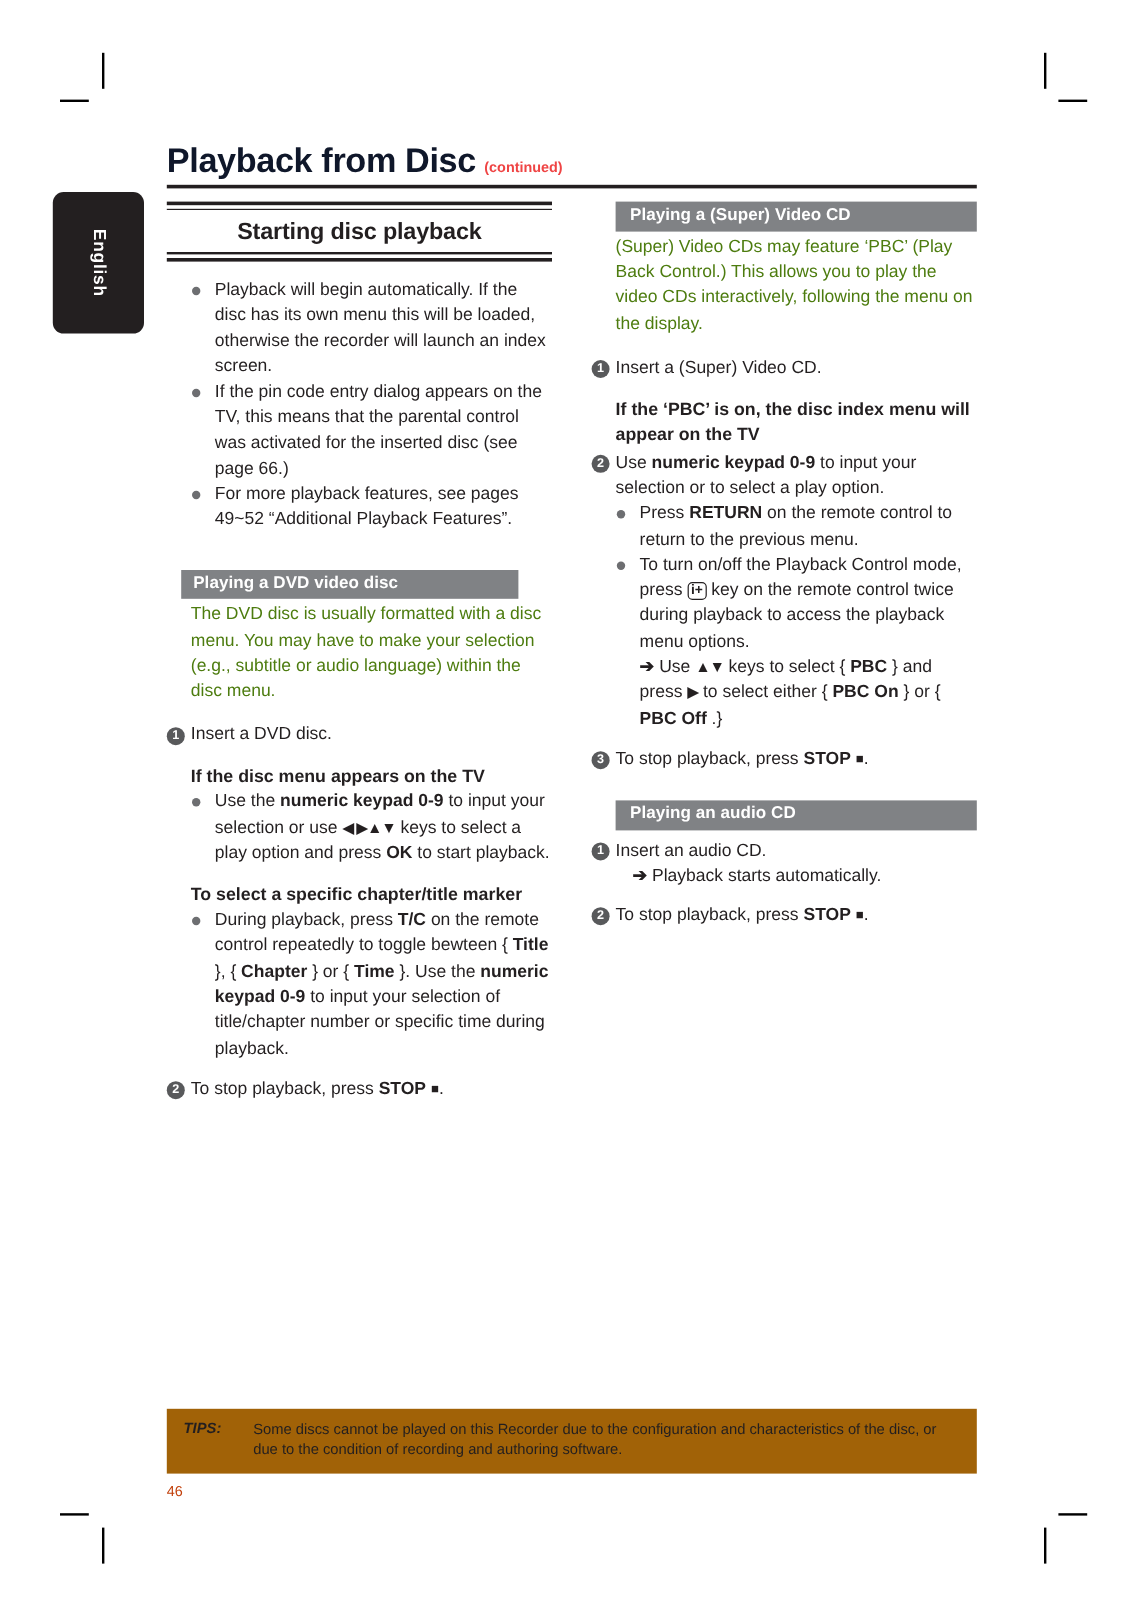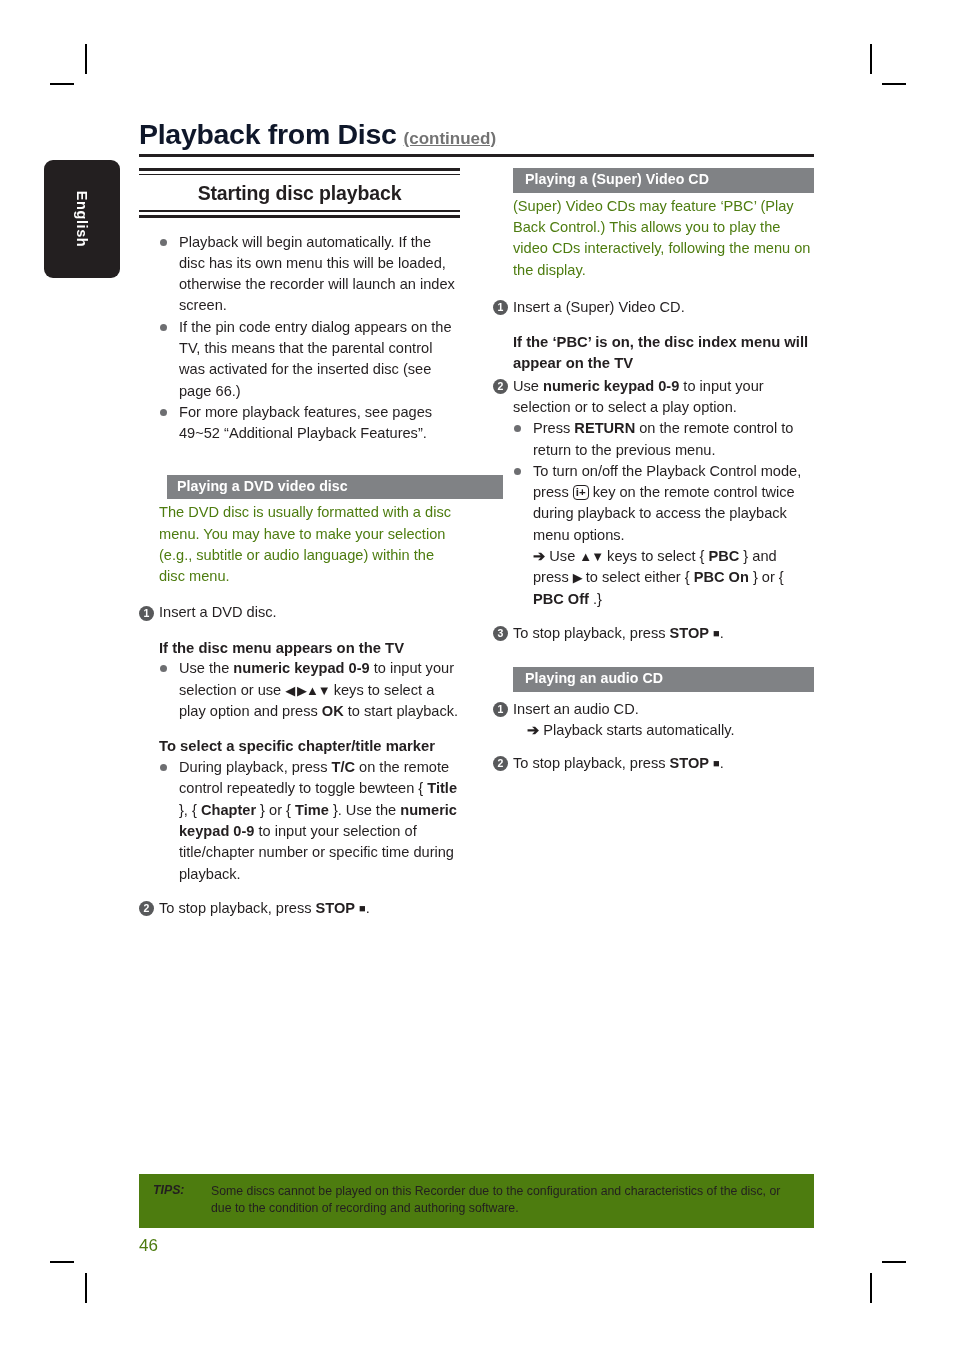--- a/index.html
+++ b/index.html
@@ -58,25 +58,24 @@
     align-items: baseline;
     white-space: nowrap;
   }
   .title-main {
     font-size: 28.5px;
     font-weight: bold;
     letter-spacing: -0.3px;
     color: #0f172a;
   }
   .title-sub {
-    font-size: 17px;
+    font-size: 12px;
     font-weight: bold;
     margin-left: 7px;
-    color: #737373;
-    text-decoration: underline;
+    color: #ef4444;
   }
   .title-rule {
     margin-top: 3px;
     height: 2.5px;
     background: #231f20;
     width: 675px;
   }
 
   
   .col {
@@ -107,21 +106,21 @@
   
   .bar-head {
     background: #808285;
     color: #ffffff;
     font-size: 14.2px;
     font-weight: bold;
     padding: 3px 6px 4px 10px;
     letter-spacing: 0.05px;
     line-height: 1.25;
   }
-  .bar-head.indent { margin-left: 28px; width: 336px; box-sizing: border-box; }
+  .bar-head.indent { margin-left: 12px; width: 281px; box-sizing: border-box; }
   .bar-head.indent-r { margin-left: 20px; width: 301px; box-sizing: border-box; padding-left: 12px; }
 
   
   .body-text {
     font-size: 14.6px;
     line-height: 1.46;
     color: #4d7c0f;
   }
 
   
@@ -198,21 +197,21 @@
     vertical-align: 1px;
     box-shadow: inset 0 0 0 1.3px #ffffff;
   }
 
   
   .tips {
     position: absolute;
     left: 139px;
     top: 1174px;
     width: 675px;
-    background: #4d7c0f;
+    background: #a16207;
     box-sizing: border-box;
     padding: 9px 14px 10px 14px;
     display: flex;
   }
   .tips-label {
     font-size: 12.3px;
     font-weight: bold;
     font-style: italic;
     width: 58px;
     flex: 0 0 58px;
@@ -220,22 +219,22 @@
   }
   .tips-body {
     font-size: 12.3px;
     line-height: 1.42;
     color: #231f20;
   }
   .page-num {
     position: absolute;
     left: 139px;
     top: 1236px;
-    font-size: 17px;
-    color: #4d7c0f;
+    font-size: 12px;
+    color: #c2410c;
   }
 </style>
 </head>
 <body>
 
 <div class="page">
 
   <div class="crop v" style="left:85px;  top:44px;"></div>
   <div class="crop h" style="left:50px;  top:83px;"></div>
   <div class="crop v" style="left:870px; top:44px;"></div>

